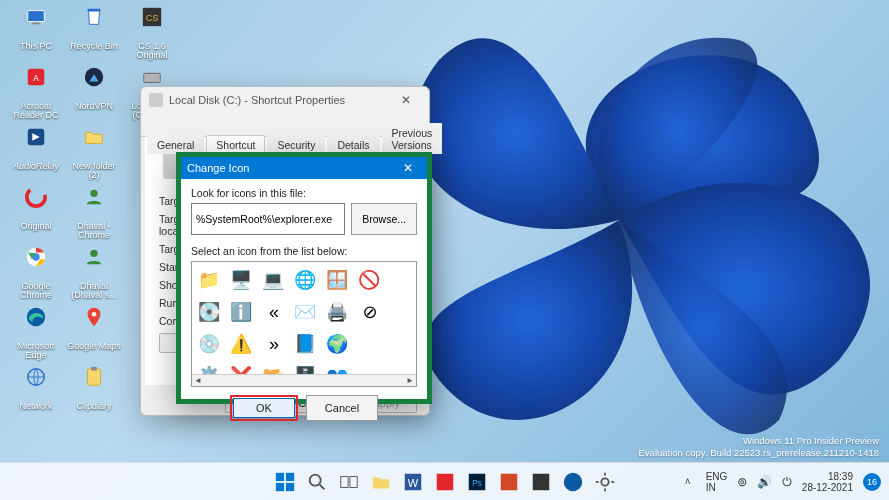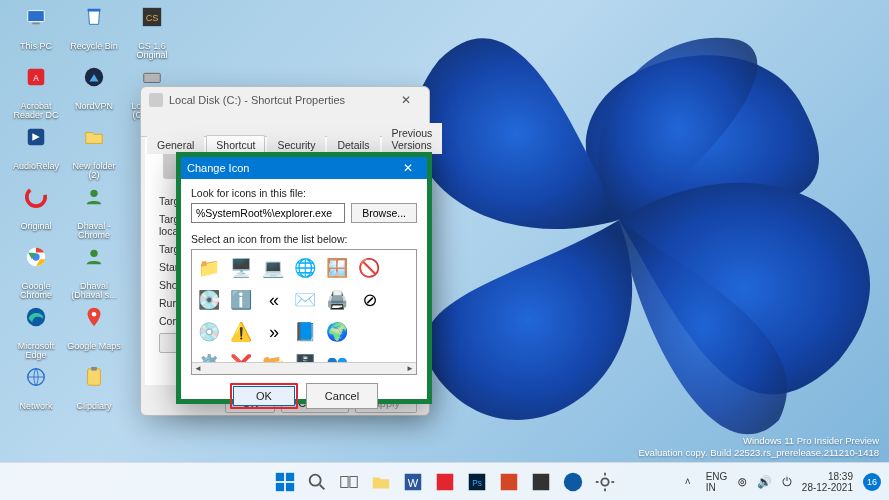--- a/index.html
+++ b/index.html
@@ -35,21 +35,21 @@
 .btn.disabled{color:#9a9a9a}
 
 
 .wicon{position:absolute;left:176px;top:152px;width:256px;height:252px;background:#fff;border:5px solid #15803d;box-shadow:0 10px 30px rgba(0,0,0,.35)}
 .wibar{height:22px;background:#0078d4;display:flex;align-items:center;padding:0 6px;color:#fff}
 .wibar .wt{font-size:11px;flex:1}
 .wibar .wx{width:26px;height:18px;display:flex;align-items:center;justify-content:center;font-size:12px;color:#fff}
 .wibody{padding:8px 10px 6px 10px}
 .wlbl{font-size:10.5px;color:#222;margin-bottom:4px}
 .wrow{display:flex;gap:6px;margin-bottom:10px}
-.winput{flex:1;height:20px;border:1px solid #7a7a7a;font-size:10.5px;padding:2px 4px}
+.winput{flex:1;height:32px;border:1px solid #7a7a7a;font-size:10.5px;padding:2px 4px}
 .wbrowse{font-size:10.5px;padding:2px 10px;border:1px solid #999;background:#f3f3f3}
 .ilist{height:126px;border:1px solid #999;overflow:hidden;padding:4px;position:relative}
 .ilist .ilg{display:grid;grid-template-columns:repeat(7,28px);grid-auto-rows:28px;gap:4px}
 .ilist .ii{width:28px;height:28px;display:flex;align-items:center;justify-content:center;font-size:18px}
 .scroll-h{position:absolute;bottom:0;left:0;right:0;height:12px;background:#f0f0f0;border-top:1px solid #ccc;display:flex;align-items:center;justify-content:space-between;padding:0 2px;font-size:8px;color:#555}
 .wbtns{display:flex;gap:8px;justify-content:center;margin-top:8px}
 .okwrap{border:2px solid #e1272d;padding:1px;border-radius:1px}
 .okbtn{font-size:11px;padding:3px 22px;border:1px solid #0a64b8;background:#e8f1fb;color:#222}
 .cancelbtn{font-size:11px;padding:3px 18px;border:1px solid #999;background:#f3f3f3;color:#222}
 
@@ -138,21 +138,21 @@
       <div class="lb">NordVPN</div>
     </div>
     <div class="di" style="left: 124px; top: 66px;">
       <div class="ic">
         <svg class="svgi" viewBox="0 0 24 24">
           <rect x="3" y="8" width="18" height="10" rx="1" fill="#b8b8b8" stroke="#666"></rect>
         </svg>
       </div>
       <div class="lb">Local Disk (C) - Sh...</div>
     </div>
-    <div class="di" style="left: 8px; top: 126px;">
+    <div class="di" style="left: 8px; top: 126px; font-style: italic;">
       <div class="ic">
         <svg class="svgi" viewBox="0 0 24 24">
           <rect x="3" y="3" width="18" height="18" rx="3" fill="#1a4a8a"></rect>
           <path d="M8 8l8 4-8 4z" fill="#fff"></path>
         </svg>
       </div>
       <div class="lb">AudioRelay</div>
     </div>
     <div class="di" style="left: 66px; top: 126px;">
       <div class="ic">

